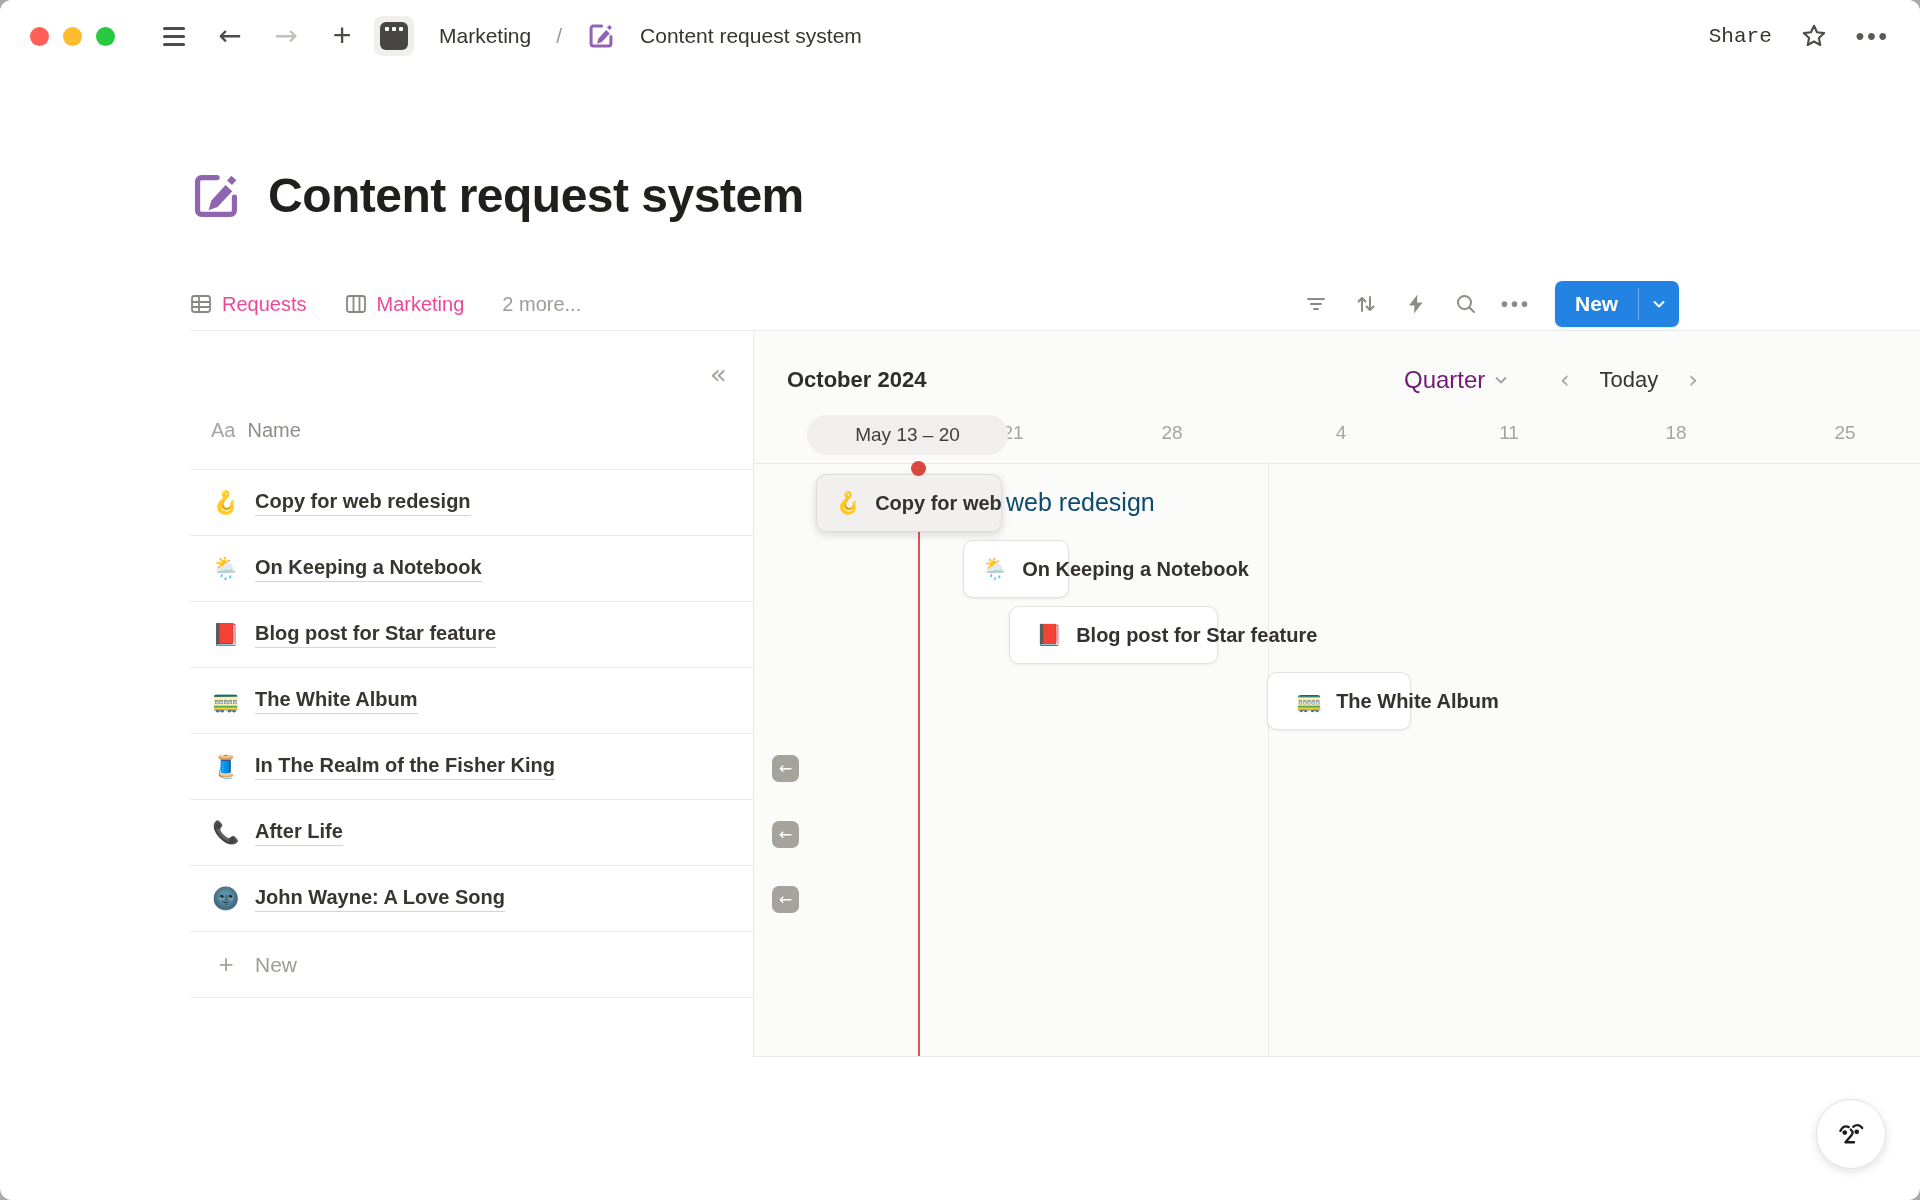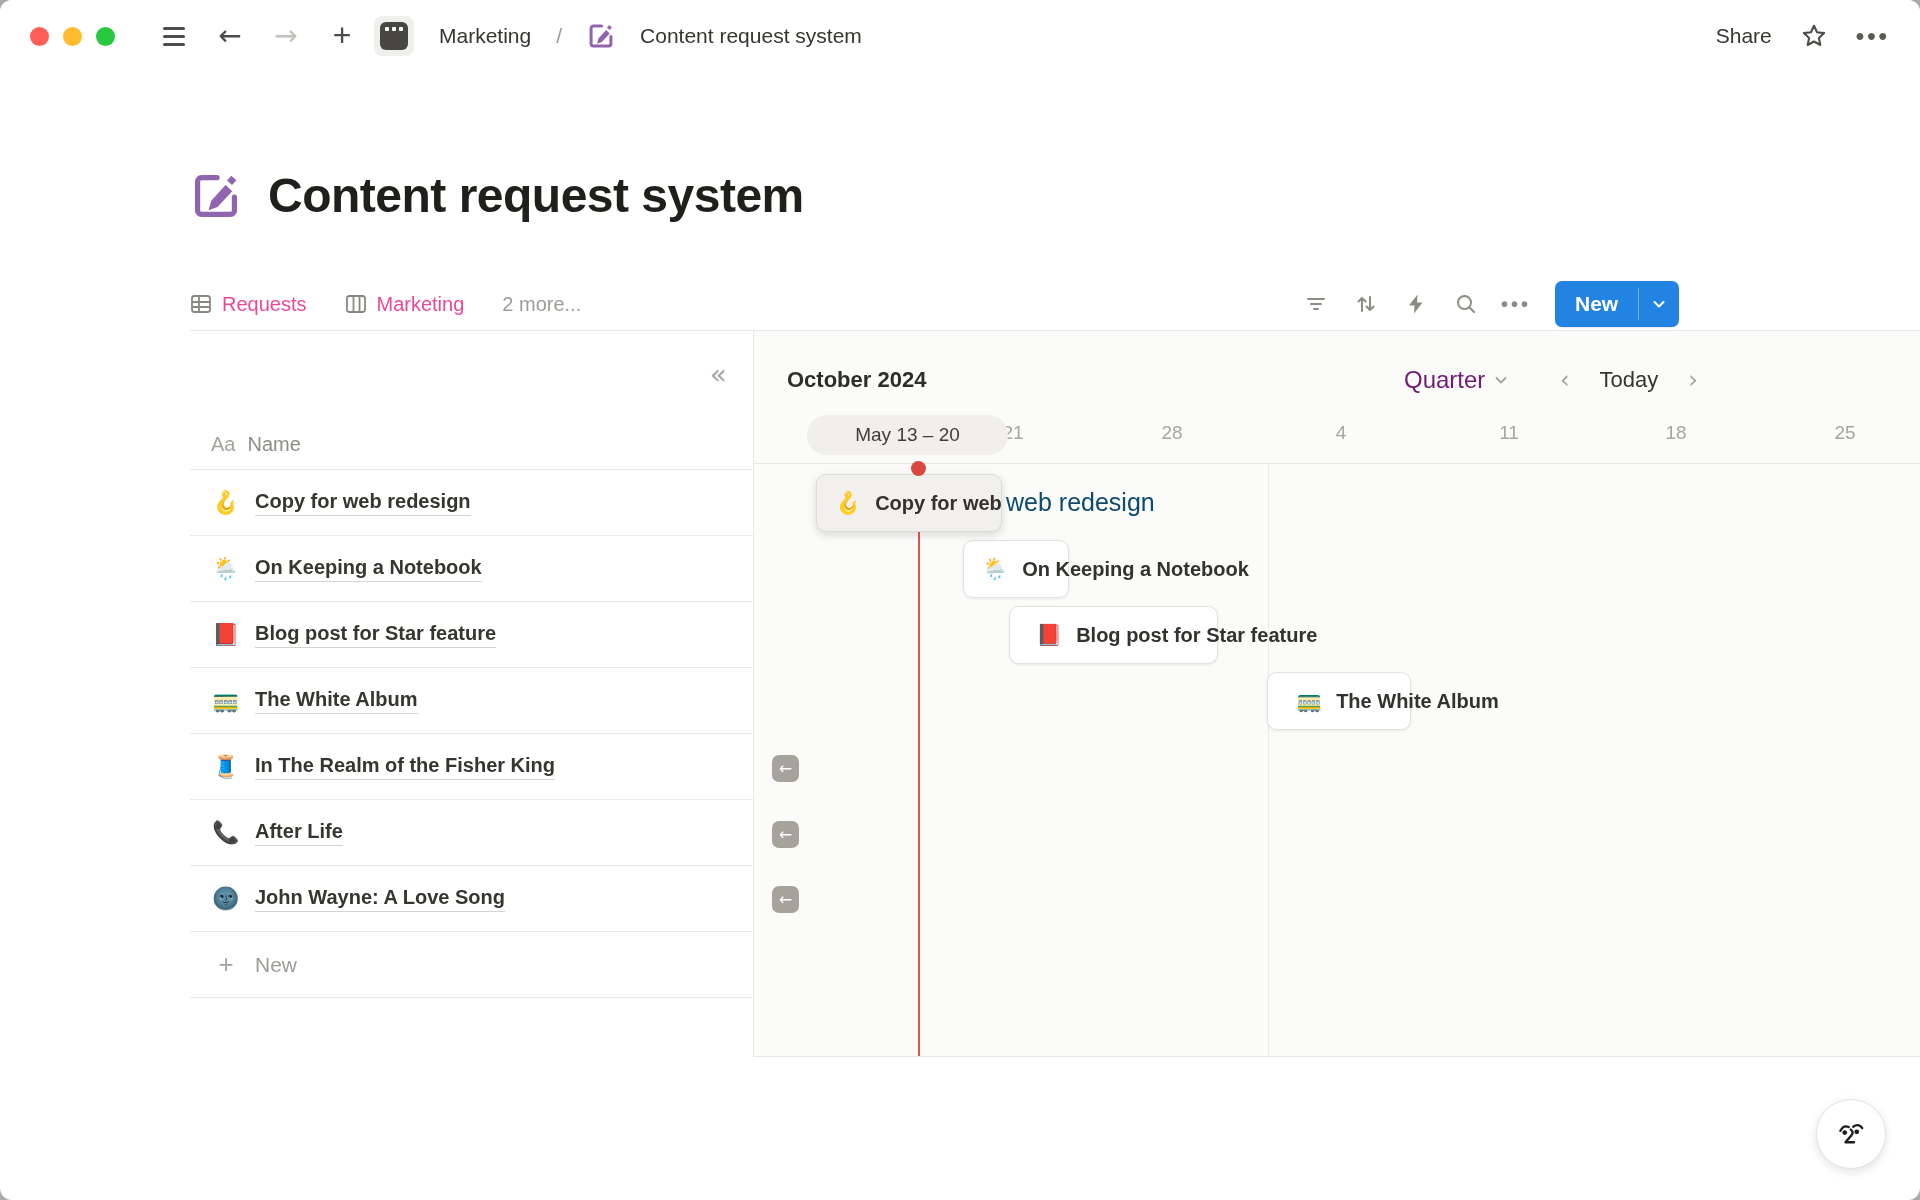--- a/index.html
+++ b/index.html
@@ -19,21 +19,21 @@
   .navarrow.disabled{color:#c3c1bc;}
   .navplus{font-size:32px;color:#4d4c48;font-weight:300;line-height:1;margin-top:-3px;}
   #breadcrumb{position:absolute;left:374px;top:0;height:72px;display:flex;align-items:center;gap:25px;}
   .team-tile{width:40px;height:40px;border-radius:8px;background:#efefed;display:flex;align-items:center;justify-content:center;}
   .team-inner{width:28px;height:28px;border-radius:6px;background:#474642;position:relative;}
   .team-inner i{position:absolute;top:5px;width:4px;height:4px;background:#fff;border-radius:1px;}
   .team-inner i:nth-child(1){left:5px;}.team-inner i:nth-child(2){left:12px;}.team-inner i:nth-child(3){left:19px;}
   .crumb-text{font-size:21px;color:#37352f;font-weight:500;}
   .crumb-sep{font-size:21px;color:#9b9a97;}
   #topbar-right{position:absolute;right:30px;top:0;height:72px;display:flex;align-items:center;gap:28px;}
-  .share-label{font-size:21px;color:#37352f;font-weight:500;}
+  .share-label{font-size:21px;color:#37352f;font-weight:500;font-family:Liberation Mono, monospace;}
   .star-icon svg{display:block;}
   .dots{color:#5b5a56;font-size:24px;letter-spacing:3px;font-weight:700;}
   
   .page-icon svg{display:block;}
   
   #title-row{position:absolute;left:190px;top:168px;display:flex;align-items:center;gap:26px;}
   #page-title{font-size:48px;font-weight:700;color:#211f1c;letter-spacing:-0.5px;}
   
   #tabs-divider{position:absolute;left:190px;right:0;top:330px;height:1px;background:#e9e9e7;}
   #tabs{position:absolute;left:190px;top:277px;height:54px;display:flex;gap:38px;}
@@ -46,21 +46,21 @@
   #view-controls{position:absolute;top:277px;left:1295px;height:54px;display:flex;align-items:center;gap:8px;}
   .vc-icon{width:42px;height:38px;display:flex;align-items:center;justify-content:center;border-radius:6px;}
   .vc-icon svg{display:block;}
   #new-button{margin-left:10px;height:46px;border-radius:7px;background:#2383e2;display:flex;align-items:stretch;overflow:hidden;box-shadow:0 1px 2px rgba(15,15,15,0.1);}
   #new-main{display:flex;align-items:center;padding:0 20px;color:#fff;font-size:21px;font-weight:600;}
   #new-split{width:1px;background:rgba(255,255,255,0.35);margin:7px 0;}
   #new-chevron{display:flex;align-items:center;padding:0 12px;}
   
   #table-panel{position:absolute;left:190px;top:331px;width:563px;height:667px;background:#fff;}
   #collapse-btn{position:absolute;right:26px;top:30px;font-size:28px;color:#a6a49e;line-height:1;font-family:"DejaVu Sans",sans-serif;}
-  #table-header{position:absolute;left:0;right:0;top:88px;height:51px;display:flex;align-items:center;padding-left:21px;gap:12px;border-bottom:1px solid #eceae8;box-sizing:border-box;}
+  #table-header{position:absolute;left:0;right:0;top:88px;height:51px;display:flex;padding-left:21px;gap:12px;border-bottom:1px solid #eceae8;box-sizing:border-box;}
   .prop-type{font-size:20px;color:#a6a49e;}
   .prop-name{font-size:20px;color:#8f8d88;}
   #rows{position:absolute;left:0;right:0;top:139px;}
   .row{height:66px;display:flex;align-items:center;gap:14px;padding-left:21px;border-bottom:1px solid #eceae8;box-sizing:border-box;}
   .row-emoji{width:30px;font-size:22px;text-align:center;font-family:"DejaVu Sans",sans-serif;}
   .row-name{font-size:20px;font-weight:600;color:#37352f;border-bottom:1.5px solid #d6d4cf;padding-bottom:2px;white-space:nowrap;}
   .new-row{height:66px;display:flex;align-items:center;gap:14px;padding-left:21px;border-bottom:1px solid #eceae8;box-sizing:border-box;}
   .new-plus{font-size:26px;color:#a6a49e;font-weight:300;width:30px;text-align:center;}
   .new-label{font-size:21px;color:#9e9c97;}
   

